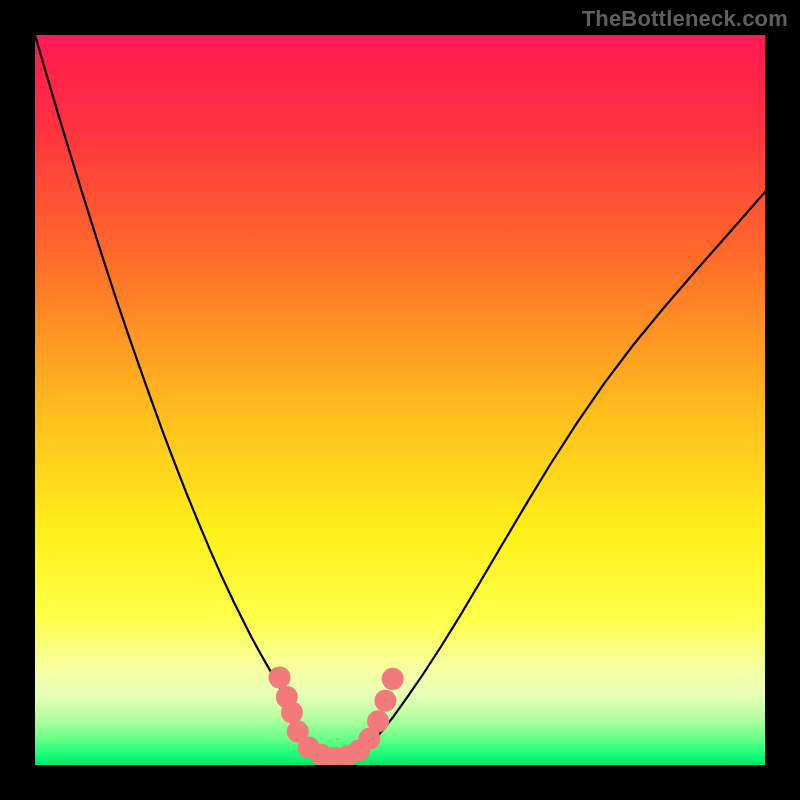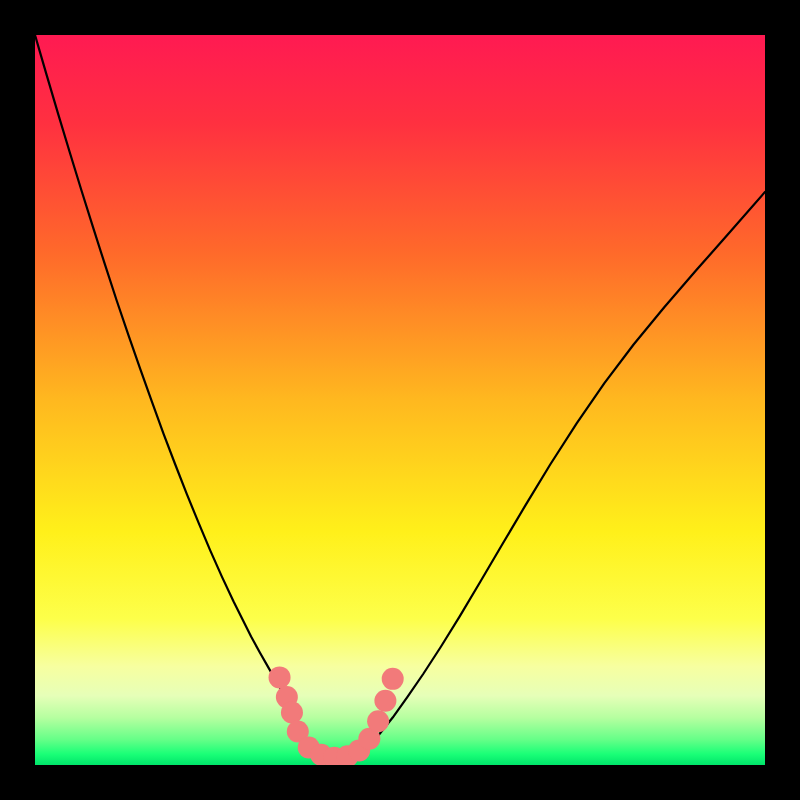--- a/index.html
+++ b/index.html
@@ -92,13 +92,14 @@
           <circle cx="312.44" cy="721.24" r="11" fill="#f27a7a"></circle>
           <circle cx="324.12" cy="715.40" r="11" fill="#f27a7a"></circle>
           <circle cx="334.34" cy="703.72" r="11" fill="#f27a7a"></circle>
           <circle cx="343.10" cy="686.20" r="11" fill="#f27a7a"></circle>
           <circle cx="350.40" cy="665.76" r="11" fill="#f27a7a"></circle>
           <circle cx="357.70" cy="643.86" r="11" fill="#f27a7a"></circle>
         </g>
     </svg>
   </div>
 
+  <div class="watermark">TheBottleneck.com</div>
 </div>
 
 </body></html>

